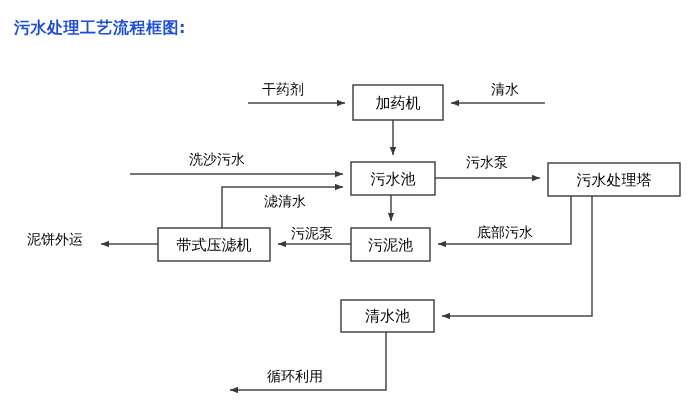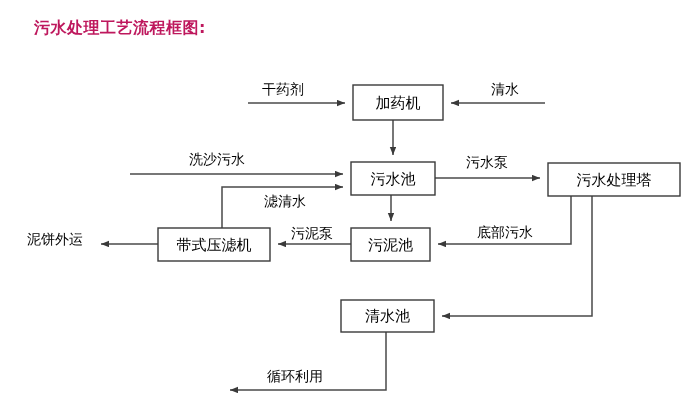--- a/index.html
+++ b/index.html
@@ -18,24 +18,23 @@
     position: relative;
     width: 700px;
     height: 420px;
   }
   .page-title {
     position: absolute;
     left: 14px;
     top: 18px;
     font-size: 16px;
     font-weight: bold;
-    color: #be185d;
+    color: #1d4ed8;
     letter-spacing: 0.5px;
     white-space: nowrap;
-    margin-left: 20px;
   }
   svg.flow {
     position: absolute;
     left: 0;
     top: 0;
     width: 700px;
     height: 420px;
   }
   .node-box {
     fill: #ffffff;

